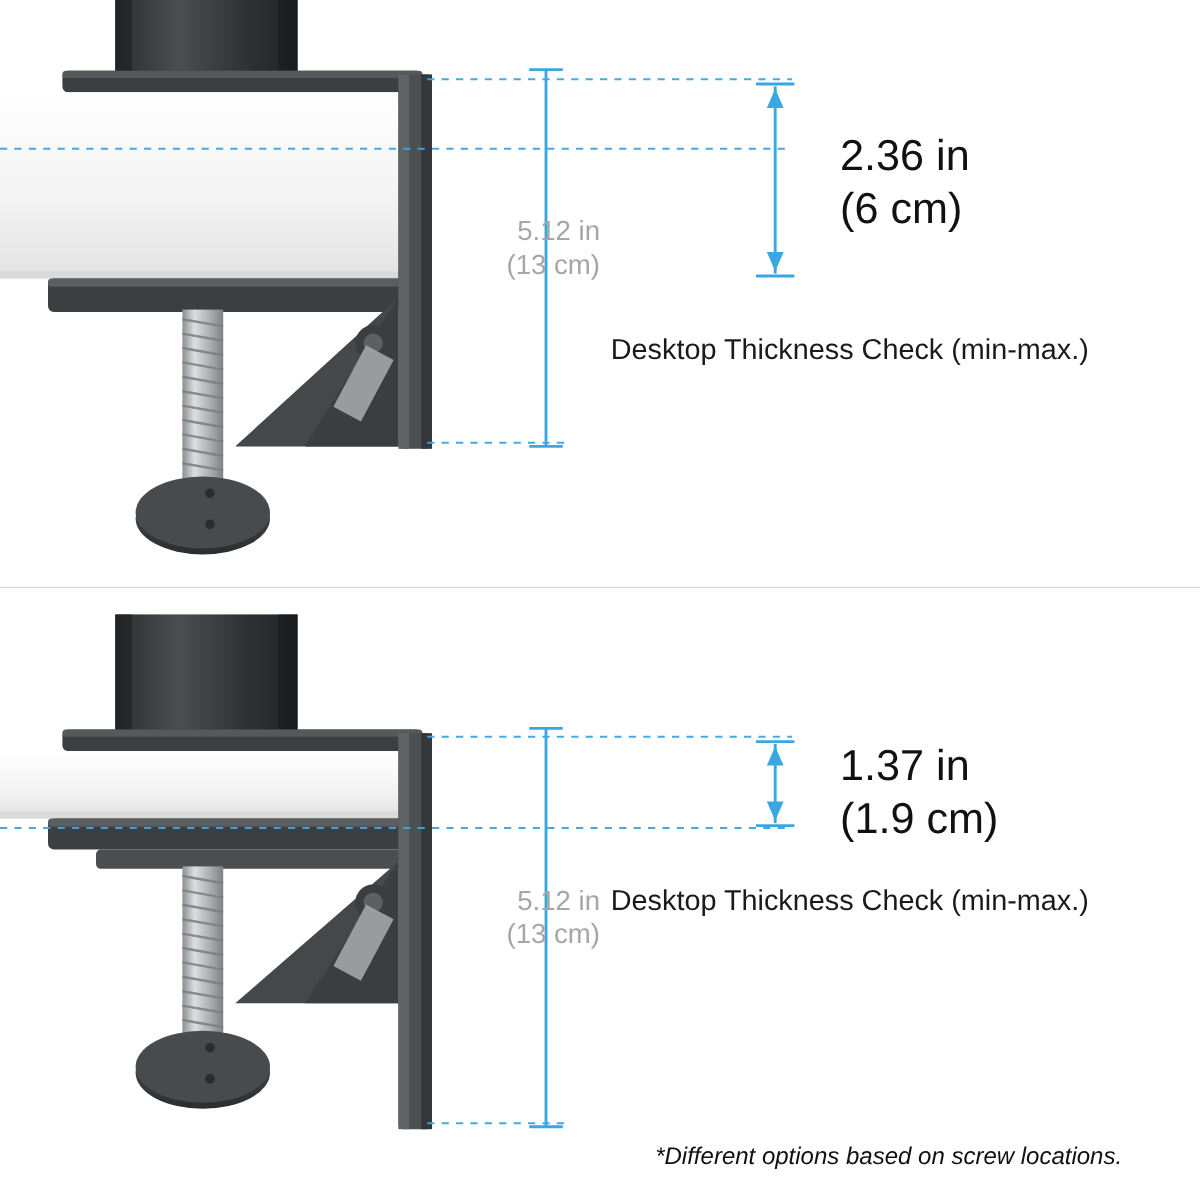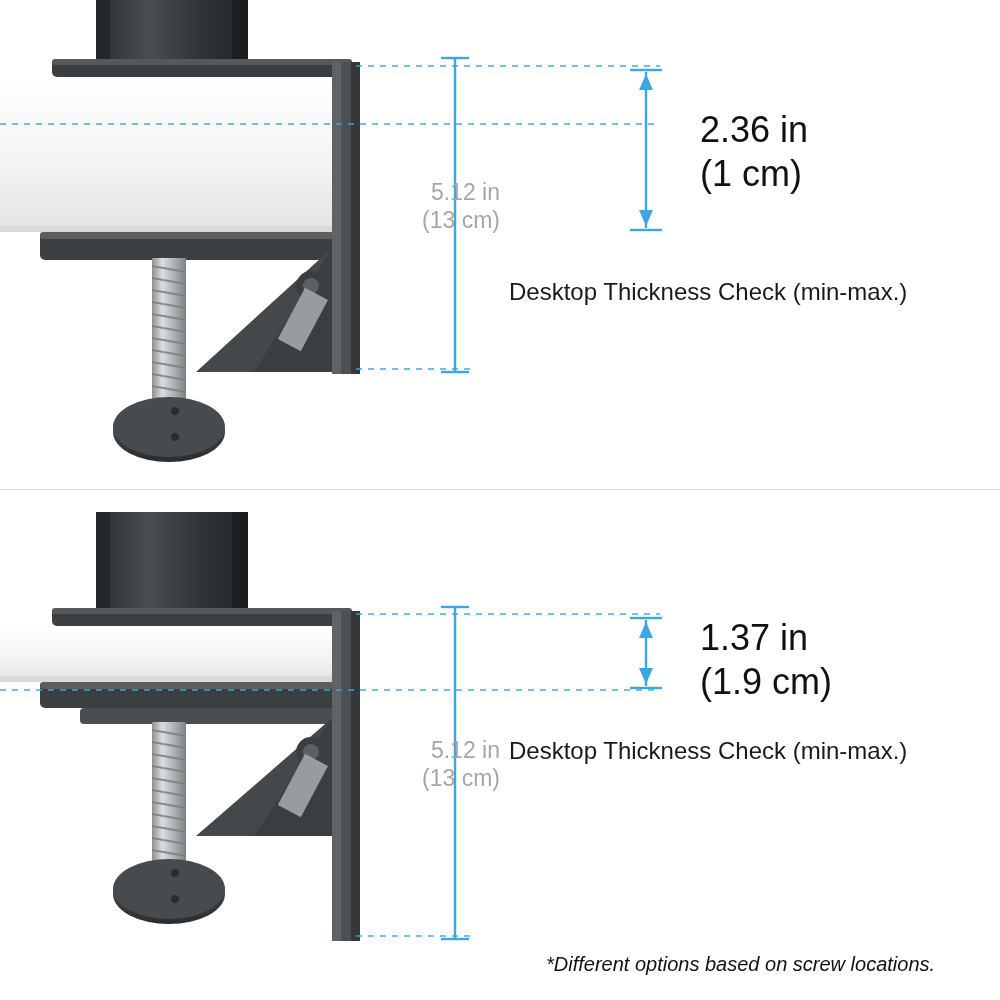--- a/index.html
+++ b/index.html
@@ -178,21 +178,21 @@
         <line x1="646" y1="72" x2="646" y2="228" stroke="#3aa7e0" stroke-width="2.4"></line>
         <line x1="630" y1="70" x2="662" y2="70" stroke="#3aa7e0" stroke-width="2.4"></line>
         <line x1="630" y1="230" x2="662" y2="230" stroke="#3aa7e0" stroke-width="2.4"></line>
         <polygon points="646,74 639,90 653,90" fill="#3aa7e0" stroke="none"></polygon>
         <polygon points="646,226 639,210 653,210" fill="#3aa7e0" stroke="none"></polygon>
       </g>
     </svg>
 
     <div class="txt big-measure" style="left:700px; top:108px;">
       <span>2.36 in</span>
-      <span class="line2">(1 cm)</span>
+      <span class="line2">(6 cm)</span>
     </div>
 
     <div class="txt gray-measure" style="left:330px; top:178px; width:170px;">
       <span>5.12 in</span>
       <span class="line2">(13 cm)</span>
     </div>
 
     <div class="txt check-title" style="left:509px; top:277px;">Desktop Thickness Check (min-max.)</div>
   </div>
 

